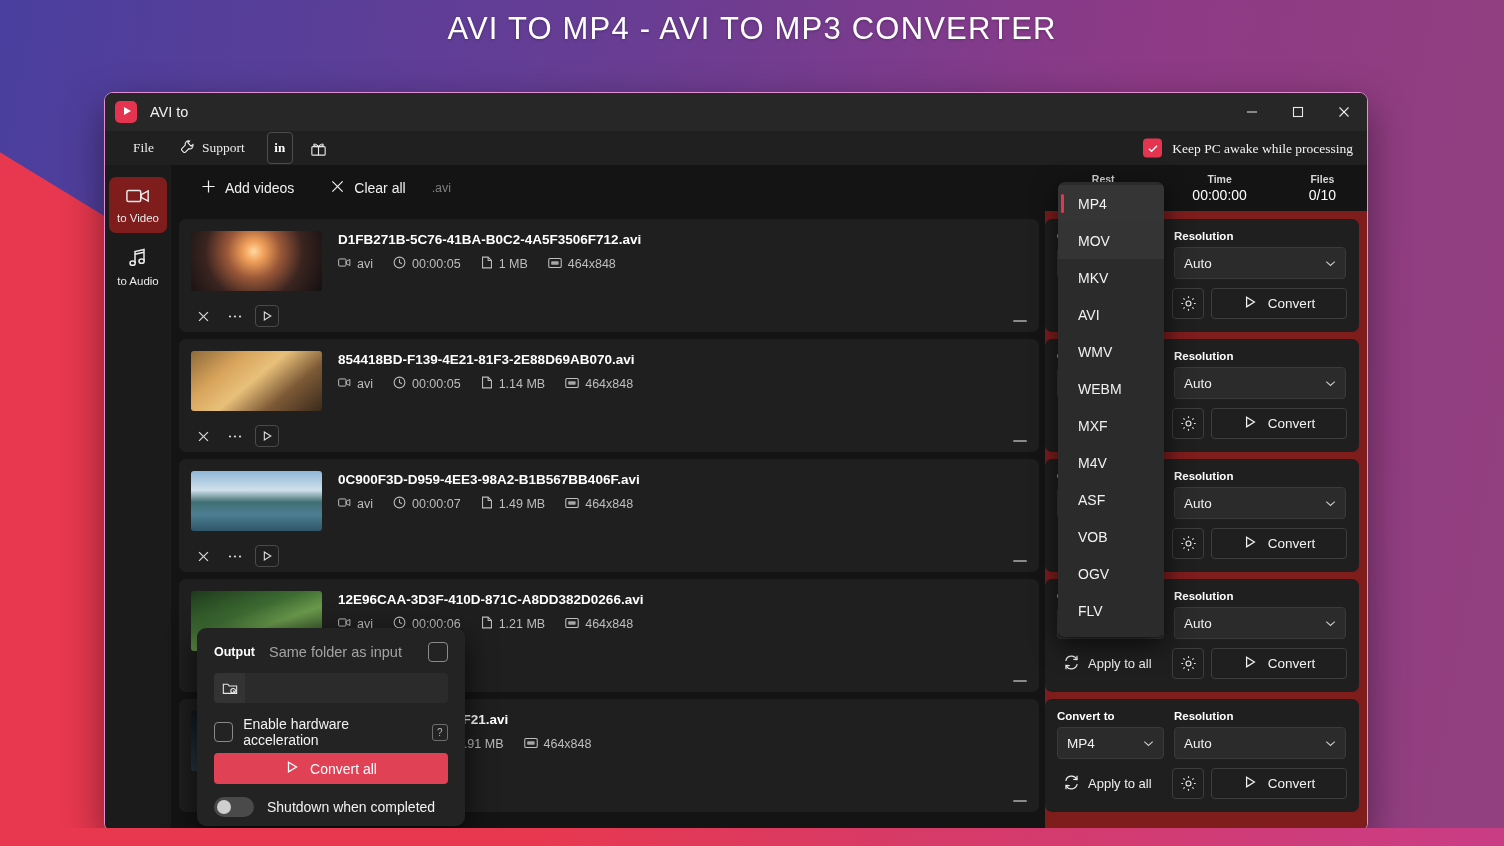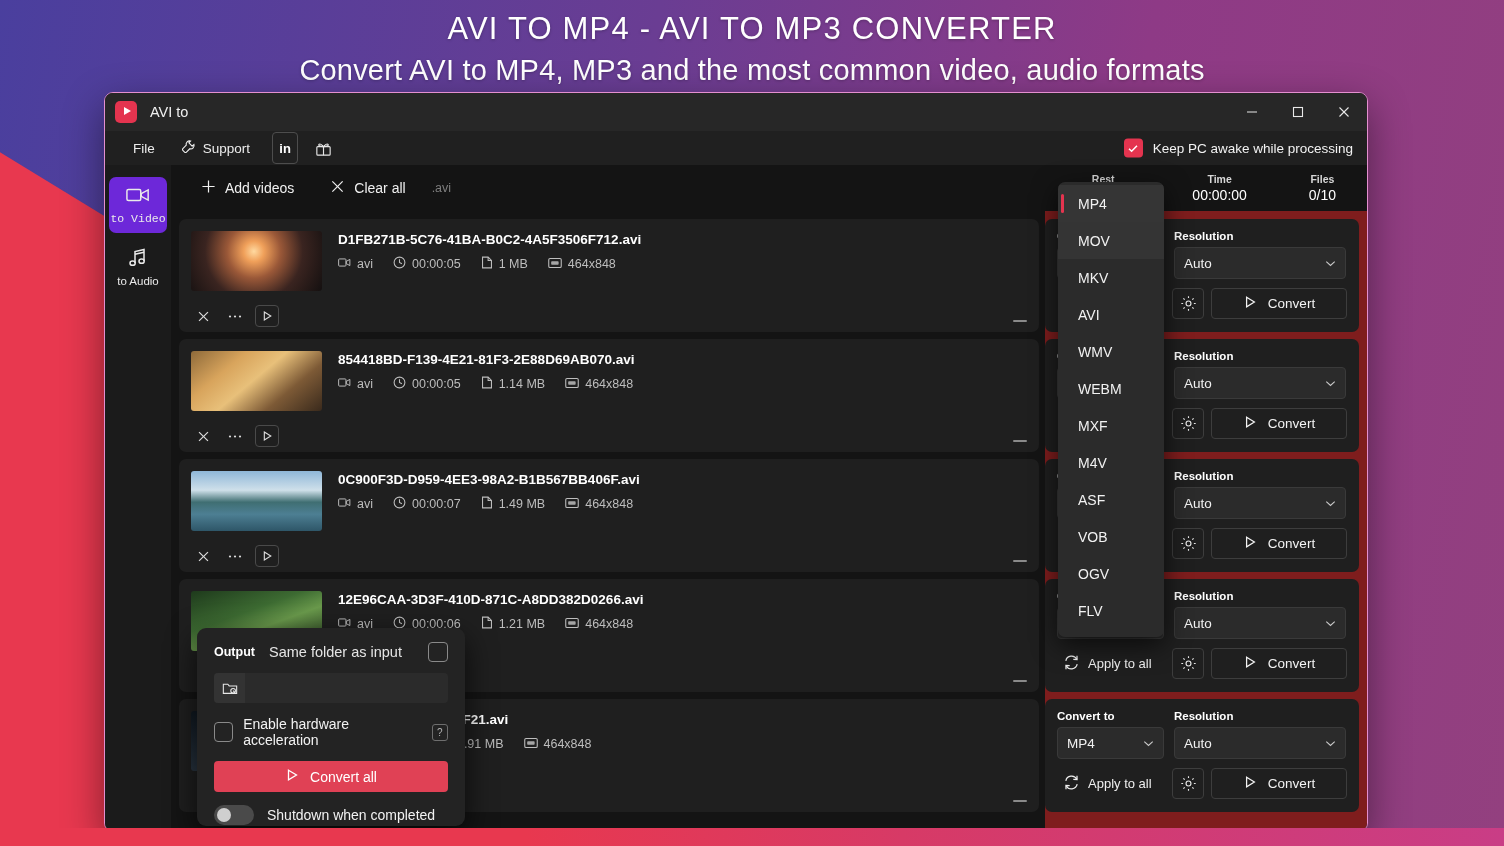--- a/index.html
+++ b/index.html
@@ -87,20 +87,21 @@
     color: #e8e8e8; font-size: 13px;
   }
   .win-btn svg { display: block; }
 
   
   .menubar {
     height: 34px; background: #202020;
     display: flex; align-items: center;
     padding-left: 18px; gap: 6px;
     position: relative;
+    font-family: Liberation Serif, serif;
   }
   .menu-item {
     color: #ececec; font-size: 13.5px;
     padding: 4px 10px; border-radius: 4px;
     display: flex; align-items: center; gap: 7px;
   }
   .icon-box {
     width: 26px; height: 32px; border: 1px solid #4d4d4d; border-radius: 4px;
     display: flex; align-items: center; justify-content: center;
     color: #fff; font-size: 13px; font-weight: bold;
@@ -126,21 +127,21 @@
     flex-shrink: 0;
   }
   .side-item {
     width: 58px; margin: 4px auto 6px auto;
     height: 56px; border-radius: 7px;
     display: flex; flex-direction: column;
     align-items: center; justify-content: center; gap: 5px;
     color: #eaeaea; font-size: 11.5px;
     position: relative;
   }
-  .side-item.active { background: #6d28d9; font-family: Liberation Mono, monospace; }
+  .side-item.active { background: #7f1d1d; }
   .side-item.active::before {
     content:""; position: absolute; left: -7px; top: 16px;
     width: 3px; height: 24px; background: #e4344f; border-radius: 2px;
   }
 
   .content { flex: 1; display: flex; flex-direction: column; min-width: 0; position: relative; }
 
   .toolbar {
     height: 46px; background: #141414;
     display: flex; align-items: center; padding-left: 18px;
@@ -270,21 +271,21 @@
     left: 92px; top: 535px;
     width: 268px; height: 198px;
     background: #232323;
     border-radius: 9px;
     box-shadow: 0 10px 30px rgba(0,0,0,.7);
     z-index: 45;
     padding: 14px 17px;
   }
   .op-row1 { display: flex; align-items: center; gap: 14px; }
   .op-label { color: #ffffff; font-size: 12.5px; font-weight: bold; }
-  .op-same { color: #e5e5e5; font-size: 14.5px; }
+  .op-same { color: #a3a3a3; font-size: 14.5px; }
   .cb-empty {
     width: 20px; height: 20px; border: 1.6px solid #8a8a8a; border-radius: 4px;
     margin-left: auto;
   }
   .op-path {
     margin-top: 11px; height: 30px; display: flex; align-items: stretch;
     background: #2b2b2b; border-radius: 4px; overflow: hidden;
   }
   .op-path .txt {
     flex: 1; display: flex; align-items: center; padding-left: 9px;
@@ -297,42 +298,41 @@
   }
   .op-hw { display: flex; align-items: center; gap: 10px; margin-top: 13px; }
   .op-hw .label { color: #f2f2f2; font-size: 14px; }
   .help-q {
     width: 17px; height: 17px; border: 1px solid #6e6e6e; border-radius: 3px;
     color: #b4b4b4; font-size: 10px;
     display: flex; align-items: center; justify-content: center;
     margin-left: 2px;
   }
   .convert-all {
-    margin-top: 13px; height: 31px; background: #e04155; border-radius: 4px;
+    margin-top: 5px; height: 31px; background: #e04155; border-radius: 4px;
     display: flex; align-items: center; justify-content: center; gap: 11px;
     color: #ffffff; font-size: 14px;
   }
   .op-shut { display: flex; align-items: center; gap: 13px; margin-top: 13px; }
   .toggle {
     width: 40px; height: 20px; border-radius: 10px; background: #4a4a4a;
     display: flex; align-items: center; padding: 0 3px;
   }
   .toggle .knob { width: 14px; height: 14px; border-radius: 50%; background: #cfcfcf; }
   .op-shut .label { color: #f2f2f2; font-size: 14px; }
 
   svg { flex-shrink: 0; }
 </style>
 </head>
 <body>
 
 <div class="bg-shape-red"></div>
 
 <div class="page-heading">
   <div class="line1">AVI TO MP4 - AVI TO MP3 CONVERTER</div>
-  <div class="line2">Convert AVI to MP4, MP3 and the most common video, audio formats</div>
 </div>
 
 <div class="app-window">
 
   <div class="titlebar">
     <div class="app-logo">
       <div class="tri"></div>
     </div>
     <div class="app-title">AVI to</div>
     <div class="win-controls">

